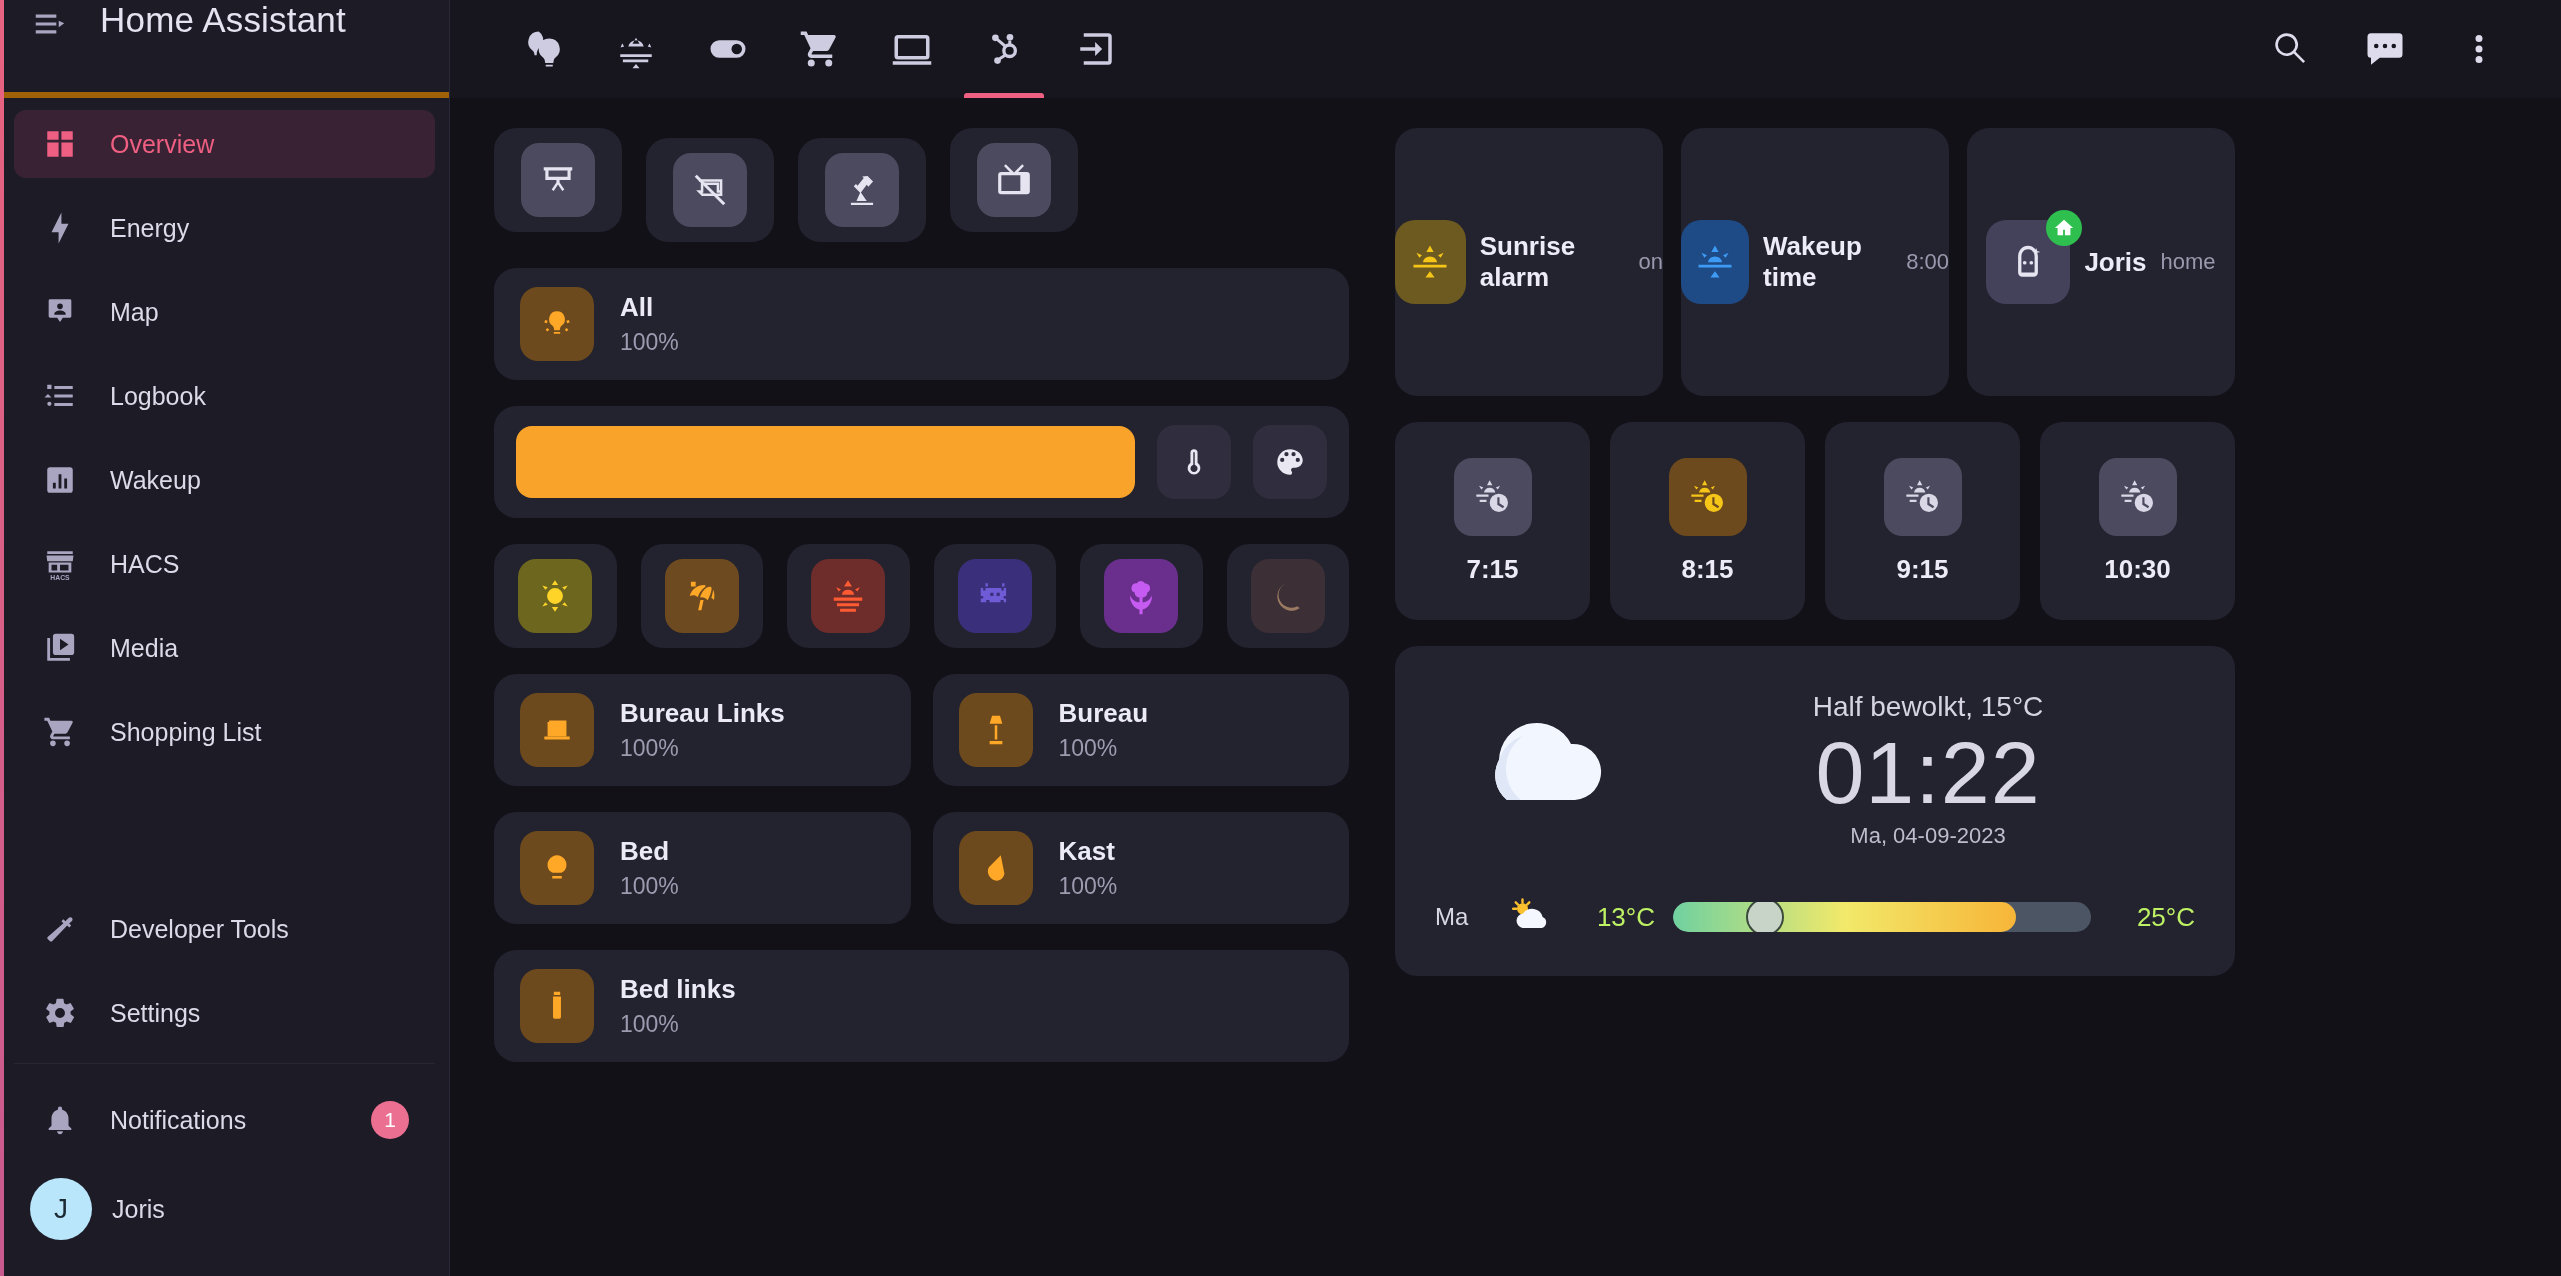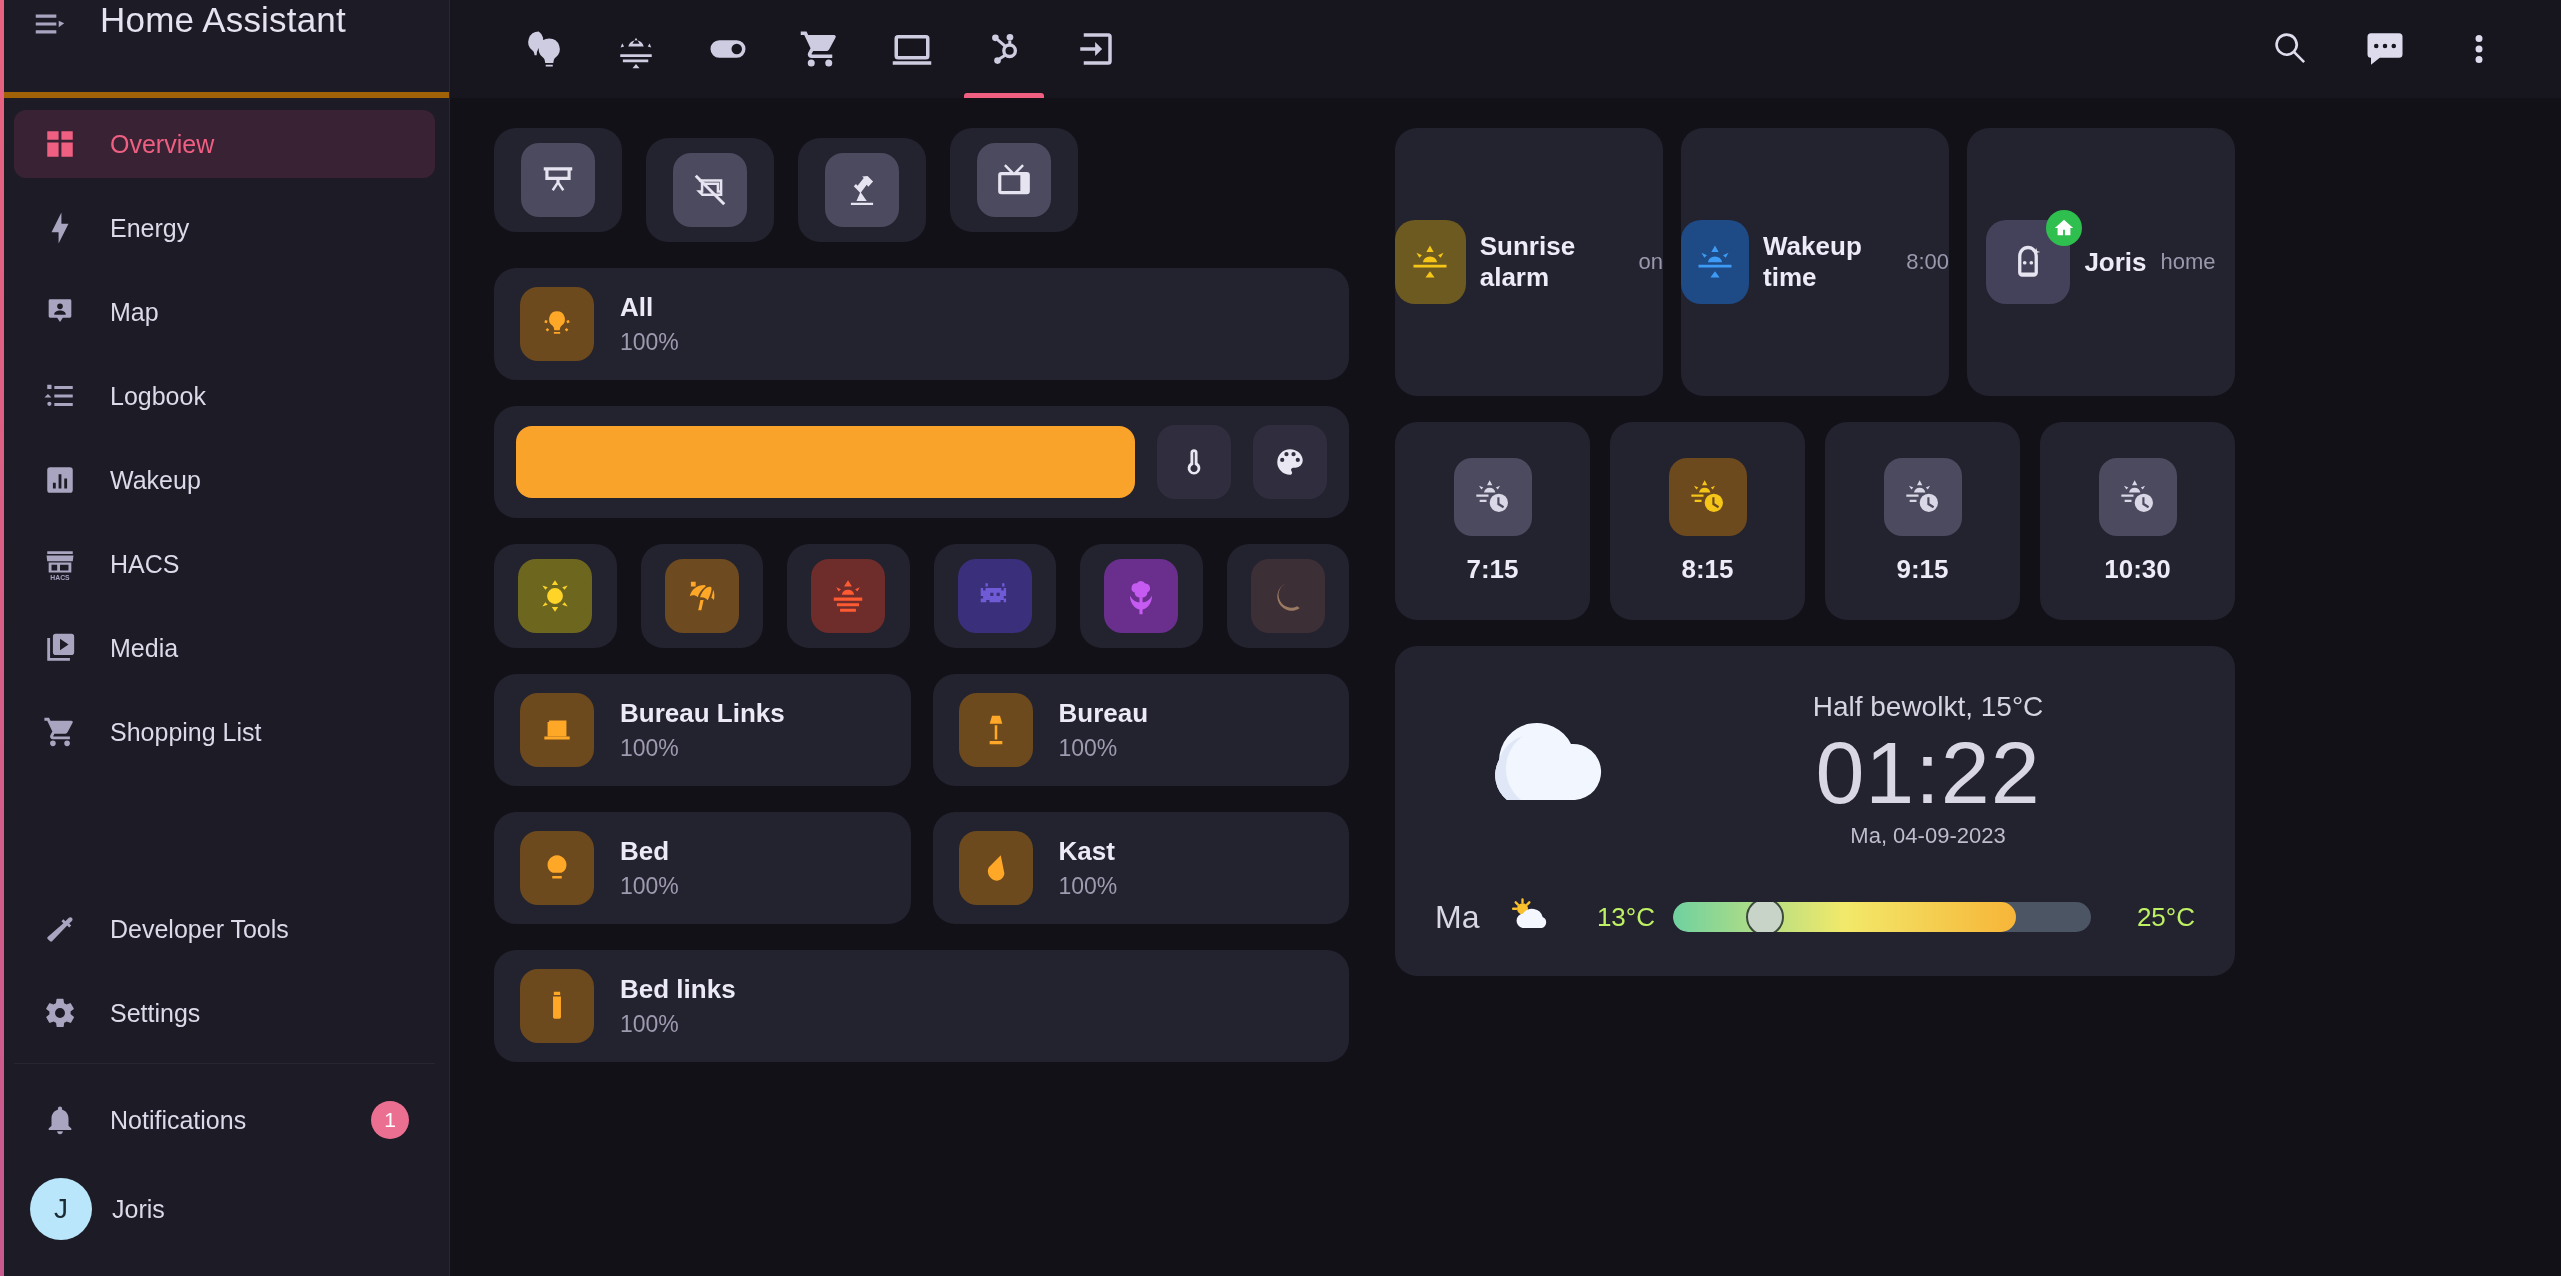--- a/index.html
+++ b/index.html
@@ -171,21 +171,21 @@
     background:#23222f; border-radius: 22px; padding: 34px 40px 36px 40px;
   }
   .w-top { display:flex; align-items:center; gap: 26px; }
   .w-icon { width: 200px; height: 180px; flex-shrink:0; position:relative; }
   .w-right { flex:1; display:flex; flex-direction:column; align-items:center; }
   .w-cond { font-size: 28px; color:#d6d4e2; margin-bottom: 4px;}
   .w-time { font-size: 88px; color:#d9d7e4; font-weight:400; line-height:1.05; letter-spacing:1px;}
   .w-date { font-size: 22px; color:#bfbdcd; margin-top: 4px;}
   .forecast { margin-top: 34px; display:flex; flex-direction:column; gap: 22px;}
   .fc-row { display:flex; align-items:center; gap: 18px;}
-  .fc-day { width: 52px; font-size: 32px; color:#d9d7e4; }
+  .fc-day { width: 52px; font-size: 24px; color:#d9d7e4; }
   .fc-ico { width: 46px; height: 46px; display:flex; align-items:center; justify-content:center;}
   .fc-lo, .fc-hi { font-size: 26px; color:#bef264; width: 86px; }
   .fc-lo { text-align:right; }
   .fc-hi { text-align:right; }
   .fc-bar { flex:1; height: 30px; border-radius: 16px; background:#4c5563; position:relative; overflow:hidden;}
   .fc-fill { position:absolute; top:0; bottom:0; border-radius:16px; }
   .fc-knob {
     position:absolute; top:-4px; width: 38px; height: 38px; border-radius:50%;
     background:#c9d4c8; border: 2px solid #3a4a3a;
   }

